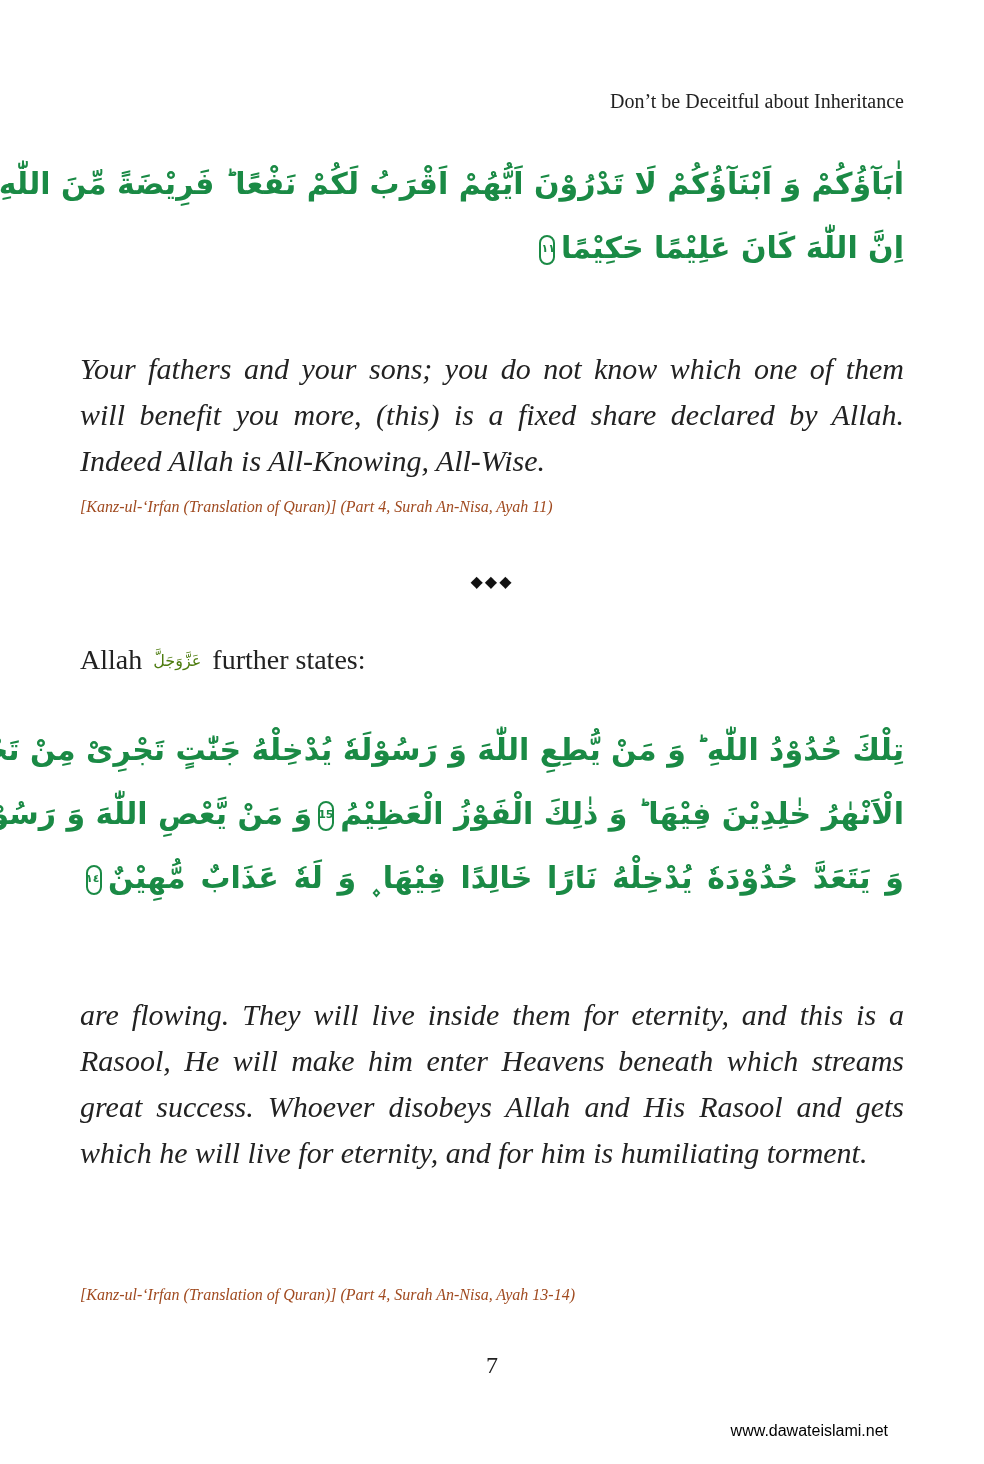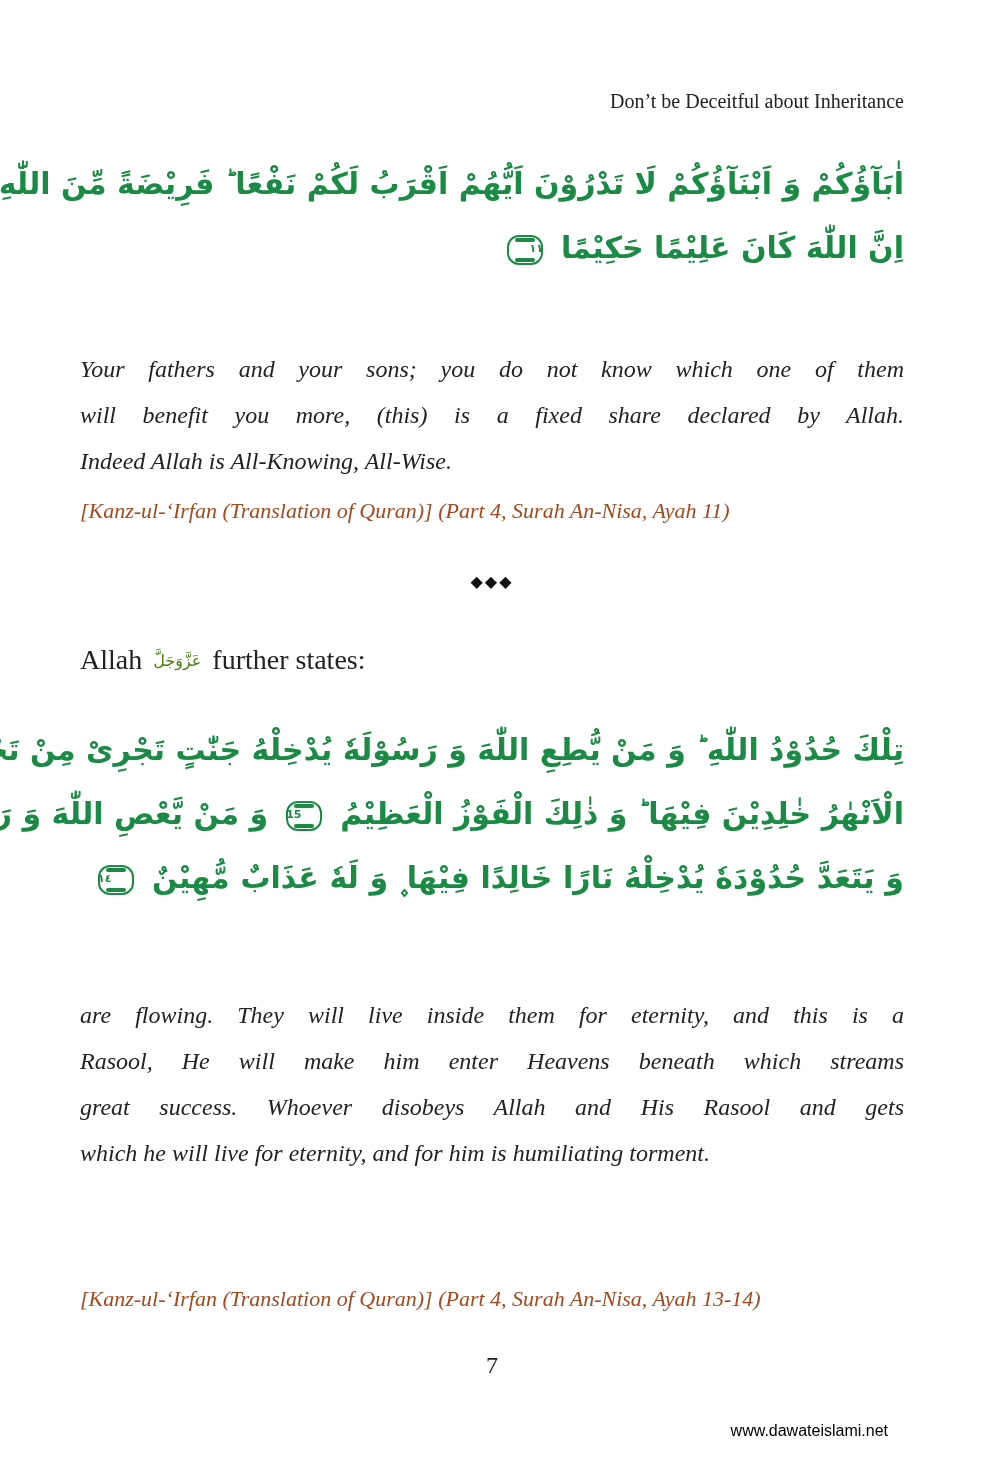--- a/index.html
+++ b/index.html
@@ -20,51 +20,51 @@
     }
     .arabic-line {
       display: block; font-size: 30px; line-height: 64px; height: 64px;
       white-space: nowrap; text-align-last: justify; text-align: justify;
       direction: rtl;
     }
     .arabic-line.short { text-align: right; text-align-last: right; }
 
     .ayah-marker {
       display: inline-block; position: relative;
-      width: 36px; height: 30px; vertical-align: middle;
-      margin: 0 18px; direction: ltr;
+      width: 16px; height: 30px; vertical-align: middle;
+      margin: 0 6px; direction: ltr;
     }
     .ayah-marker .ring {
       position: absolute; inset: 0;
       border: 2px solid #1a8a45; border-radius: 12px;
       background: #fff;
     }
     .ayah-marker .bar-top, .ayah-marker .bar-bot {
       position: absolute; left: 8px; right: 8px; height: 4px; background: #1a8a45; border-radius: 2px;
     }
     .ayah-marker .bar-top { top: 3px; }
     .ayah-marker .bar-bot { bottom: 3px; }
     .ayah-marker .num {
       position: absolute; left: 0; right: 0; top: 7px;
       text-align: center; font-size: 11px; line-height: 14px; color: #1a8a45; font-weight: bold;
     }
 
     .translation {
       position: absolute; left: 80px; width: 824px;
       font-family: "Liberation Serif", "DejaVu Serif", serif;
-      font-style: italic; font-size: 24px; line-height: 46px; color: #222;
+      font-style: italic; font-size: 30px; line-height: 46px; color: #222;
       text-align: justify;
     }
     .translation .tline { display: block; text-align: justify; text-align-last: justify; white-space: nowrap; }
     .translation .tline.last { text-align-last: left; }
 
     .citation {
       position: absolute; left: 80px;
       font-family: "Liberation Serif", "DejaVu Serif", serif;
-      font-style: italic; font-size: 22px; color: #a04a1f;
+      font-style: italic; font-size: 16px; color: #a04a1f;
       white-space: nowrap;
     }
 
     .separator {
       position: absolute; top: 572px; left: 0; width: 984px; text-align: center;
       font-family: "DejaVu Sans", sans-serif; font-size: 16px; color: #111; letter-spacing: 2px;
     }
 
     .intro {
       position: absolute; top: 644px; left: 80px;

